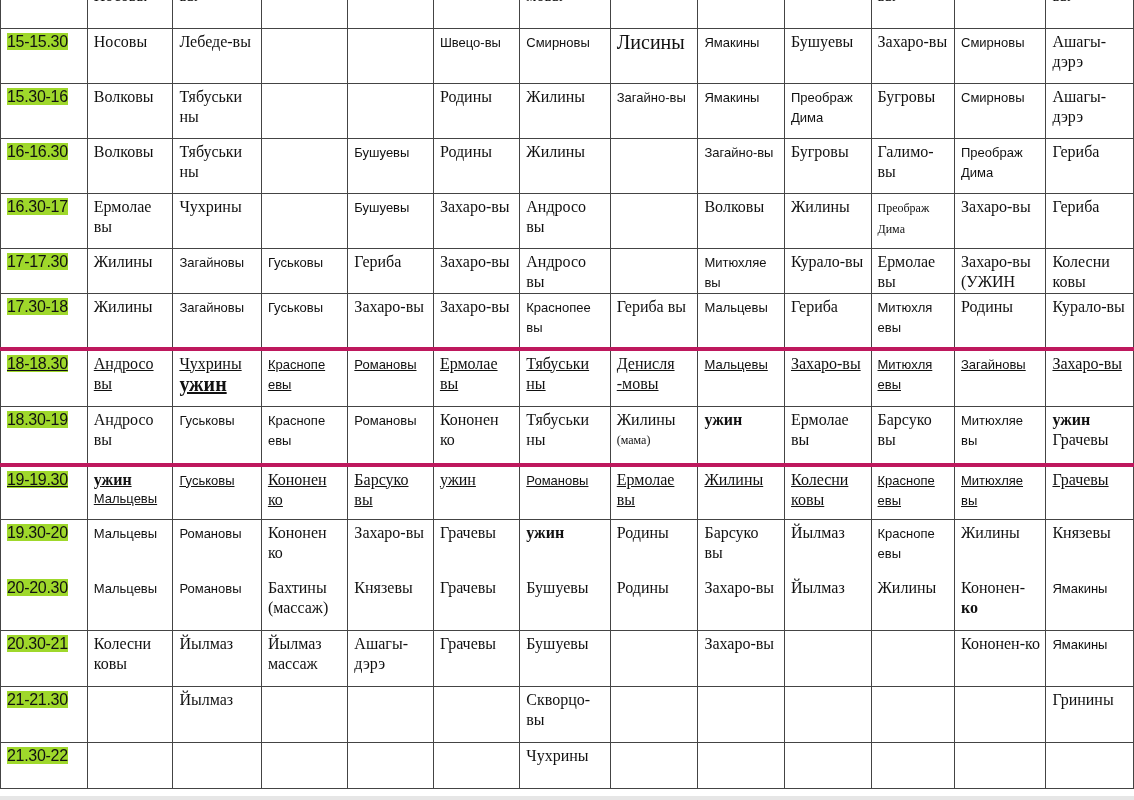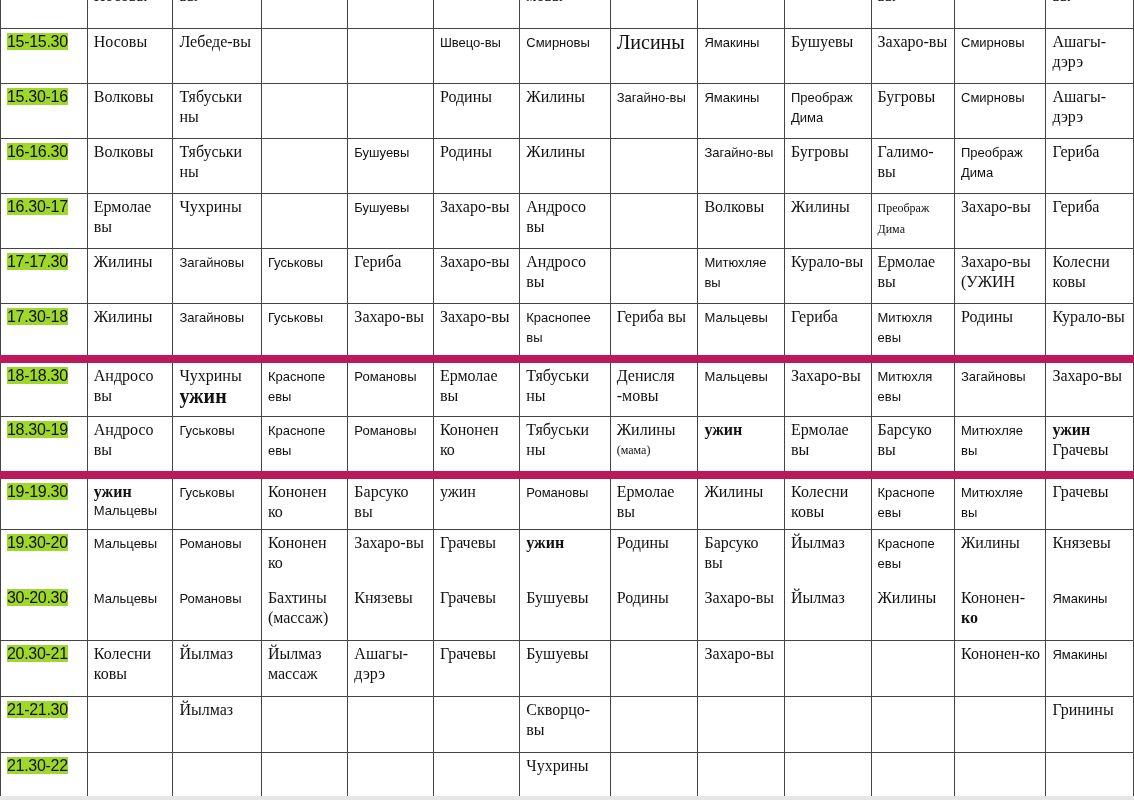--- a/index.html
+++ b/index.html
@@ -8,21 +8,21 @@
     table { border-collapse: collapse; table-layout: fixed; }
     td { border: 1px solid #444; vertical-align: top; padding: 3px 5px 0 6px; font-size: 16px; line-height: 20px; overflow: hidden; word-wrap: break-word; }
     td.time { padding-left: 6px; }
     td.time span { background: #a6e22e; background: #9fd82b; font-family: "Liberation Sans", sans-serif; font-size: 16px; letter-spacing: -0.3px; }
     .sm { font-family: "Liberation Sans", sans-serif; font-size: 13px; line-height: 18px; }
     .lg { font-size: 20px; }
     .b { font-weight: bold; }
     .tiny { font-size: 12px; }
     tr.nob td { border-bottom: none; }
     tr.not td { border-top: none; }
-    .thick-top td { border-top: 8px solid #be185d; }
+    .thick-top td { border-top: 4px solid #be185d; text-decoration: underline; }
     .bottom-bar { position: absolute; left: 0; top: 796px; width: 1134px; height: 4px; background: #e6e6e6; }
   </style>
 </head>
 <body>
 
 <div id="sheet">
   <table>
     <colgroup>
       <col style="width:88px">
         <col style="width:86px">
@@ -107,21 +107,21 @@
           <td><span class="sm">Бушуевы</span></td>
           <td><span>Захаро-вы</span></td>
           <td><span>Андросо вы</span></td>
           <td><span></span></td>
           <td><span>Волковы</span></td>
           <td><span>Жилины</span></td>
           <td><span class="tiny">Преображ Дима</span></td>
           <td><span>Захаро-вы</span></td>
           <td><span>Гериба</span></td>
         </tr>
-        <tr style="height: 55px;">
+        <tr style="height: 45px;">
           <td class="time"><span>17-17.30</span></td>
           <td><span>Жилины</span></td>
           <td><span class="sm">Загайновы</span></td>
           <td><span class="sm">Гуськовы</span></td>
           <td><span>Гериба</span></td>
           <td><span>Захаро-вы</span></td>
           <td><span>Андросо вы</span></td>
           <td><span></span></td>
           <td><span class="sm">Митюхляе вы</span></td>
           <td><span>Курало-вы</span></td>
@@ -198,21 +198,21 @@
           <td><span>Грачевы</span></td>
           <td><span class="b">ужин</span></td>
           <td><span>Родины</span></td>
           <td><span>Барсуко вы</span></td>
           <td><span>Йылмаз</span></td>
           <td><span class="sm">Краснопе евы</span></td>
           <td><span>Жилины</span></td>
           <td><span>Князевы</span></td>
         </tr>
         <tr class="not" style="height: 56px;">
-          <td class="time"><span>30-20.30</span></td>
+          <td class="time"><span>20-20.30</span></td>
           <td><span class="sm">Мальцевы</span></td>
           <td><span class="sm">Романовы</span></td>
           <td><span>Бахтины (массаж)</span></td>
           <td><span>Князевы</span></td>
           <td><span>Грачевы</span></td>
           <td><span>Бушуевы</span></td>
           <td><span>Родины</span></td>
           <td><span>Захаро-вы</span></td>
           <td><span>Йылмаз</span></td>
           <td><span>Жилины</span></td>

